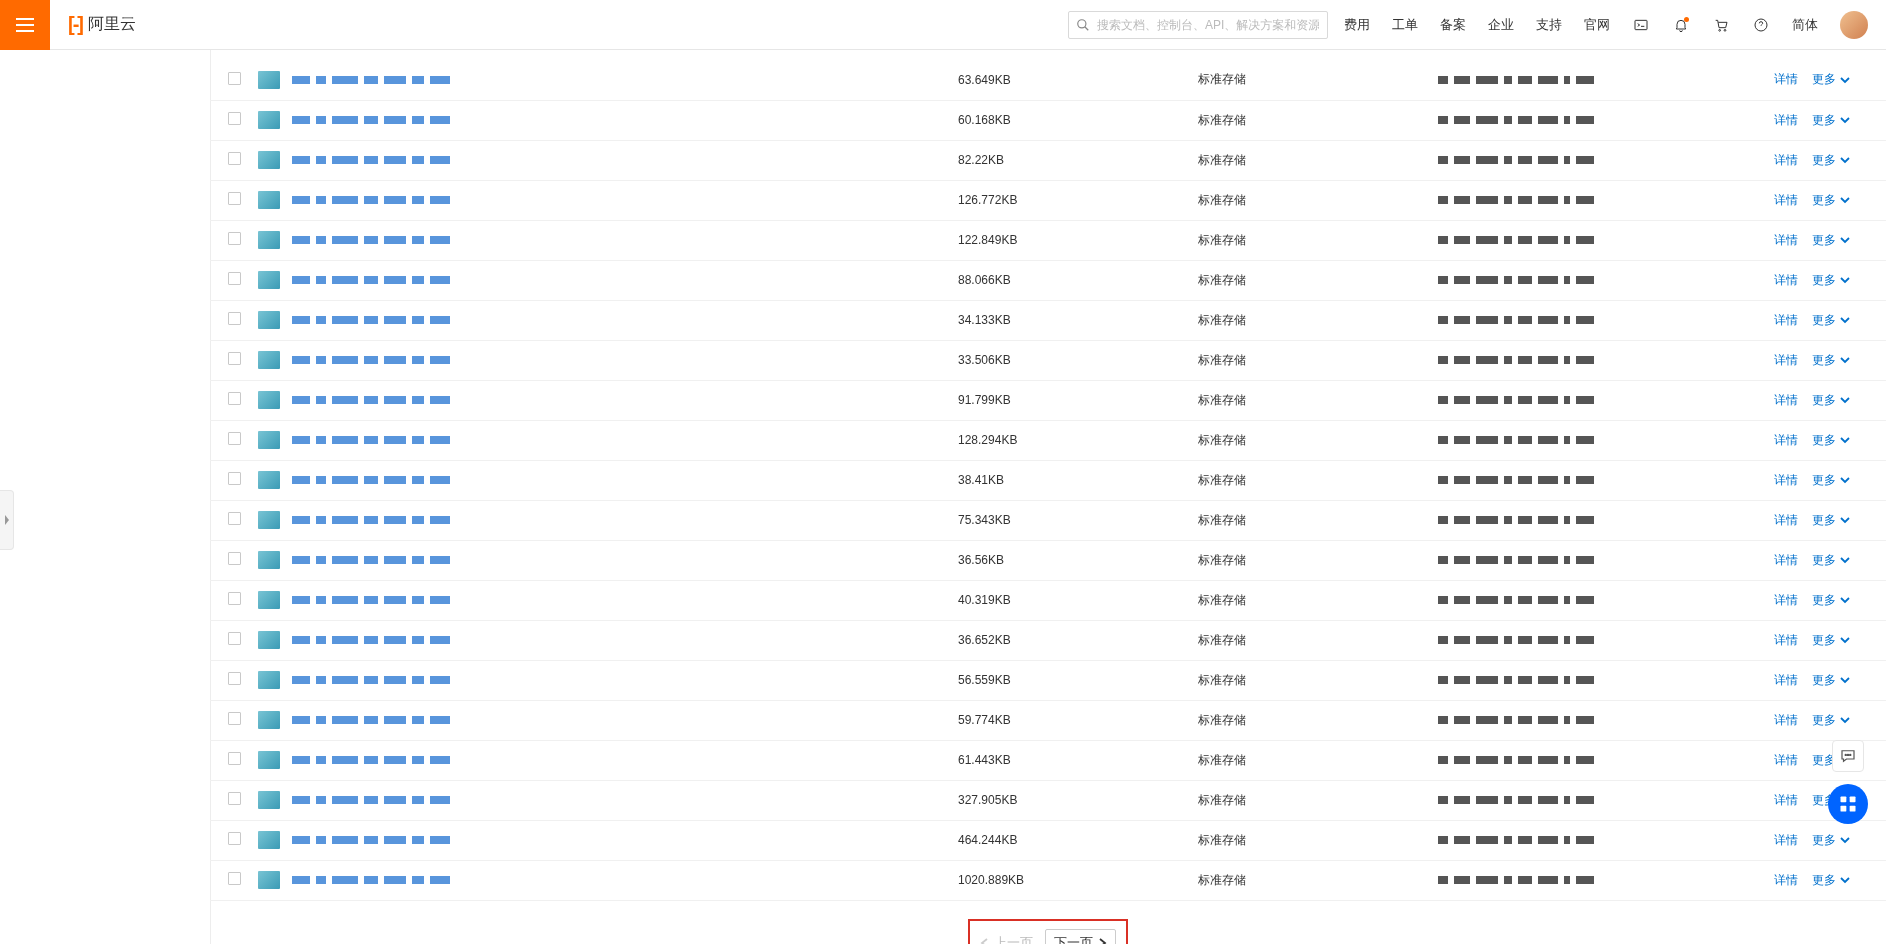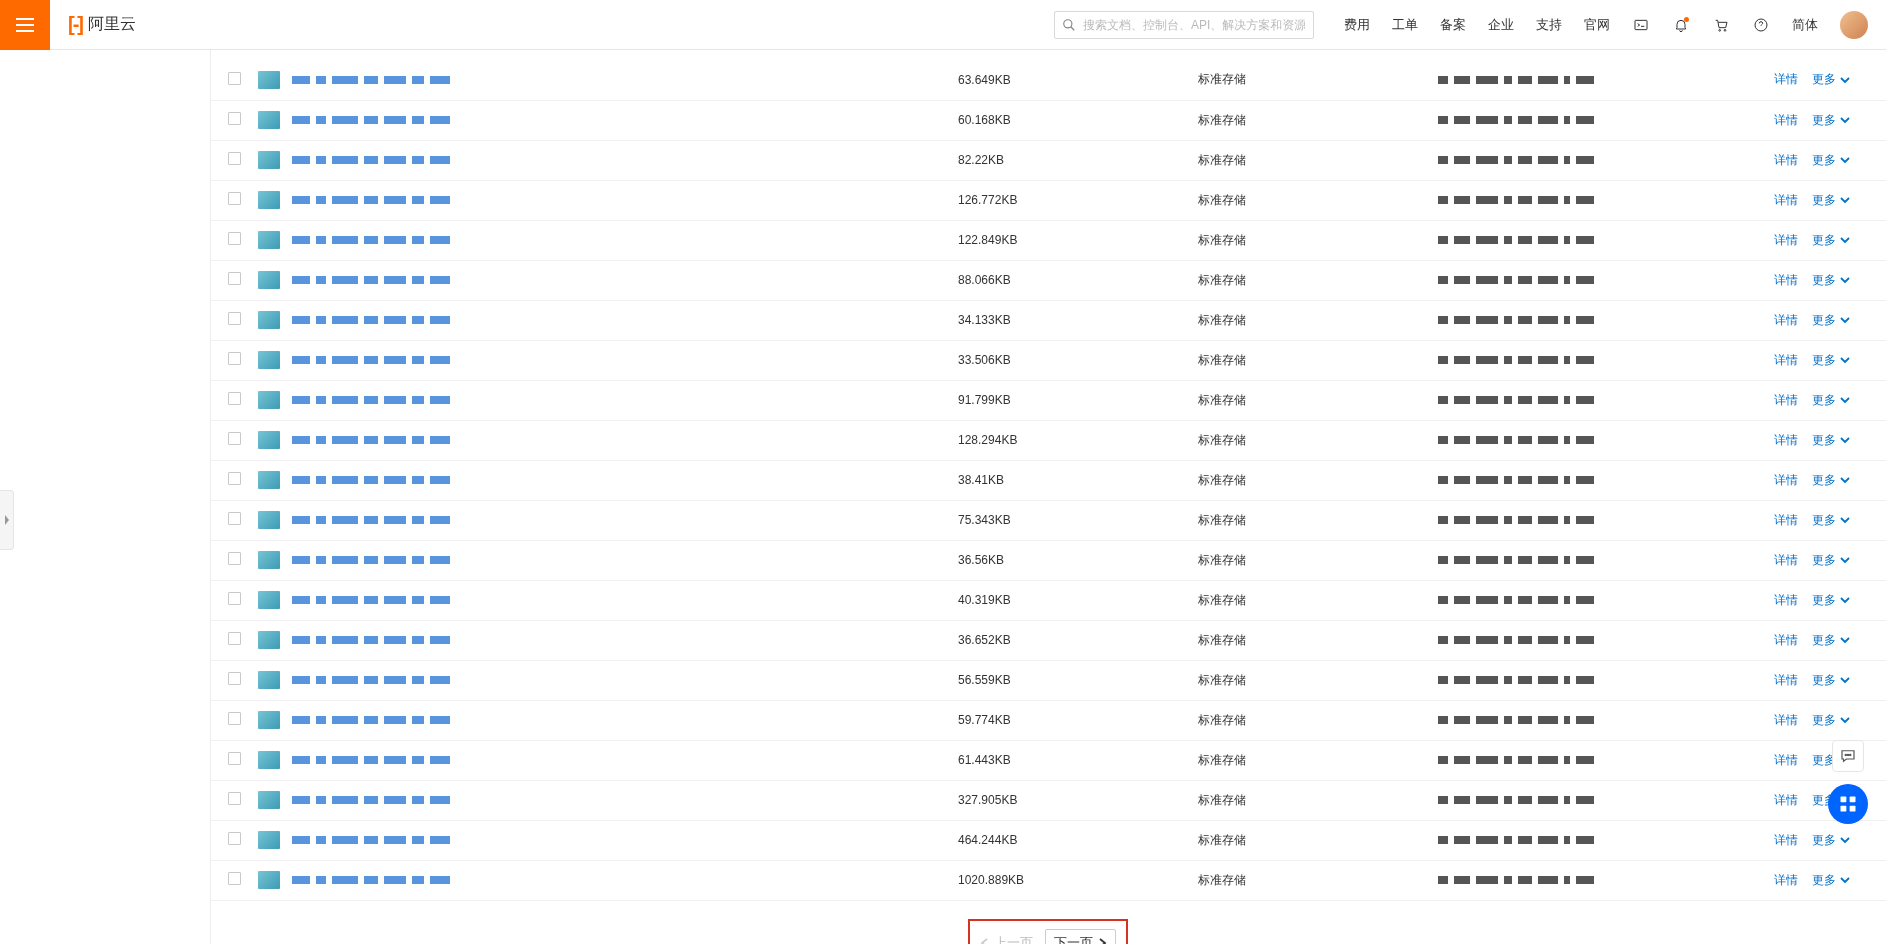--- a/index.html
+++ b/index.html
@@ -6,21 +6,21 @@
   body { font-family: -apple-system, BlinkMacSystemFont, "PingFang SC", "Microsoft YaHei", sans-serif; font-size: 12px; color: #333; background: #fff; width: 1886px; }
 
   
   .topbar { height: 50px; display: flex; align-items: center; border-bottom: 1px solid #e6e6e6; position: relative; }
   .menu-btn { width: 50px; height: 50px; background: #ff6a00; display: flex; align-items: center; justify-content: center; cursor: pointer; }
   .menu-btn svg { width: 18px; height: 14px; fill: #fff; }
   .logo { display: flex; align-items: center; margin-left: 18px; gap: 6px; }
   .logo-mark { color: #ff6a00; font-weight: bold; font-size: 20px; letter-spacing: -2px; }
   .logo-text { font-size: 16px; font-weight: 500; color: #333; }
 
-  .search-wrap { margin-left: auto; margin-right: 30px; position: relative; }
+  .search-wrap { margin-left: auto; margin-right: 16px; position: relative; }
   .search-input { width: 260px; height: 28px; border: 1px solid #d9d9d9; border-radius: 2px; padding: 0 8px 0 28px; font-size: 12px; color: #888; outline: none; }
   .search-input::placeholder { color: #bbb; }
   .search-icon { position: absolute; left: 8px; top: 50%; transform: translateY(-50%); width: 14px; height: 14px; fill: #888; }
 
   .nav-links { display: flex; align-items: center; gap: 22px; padding-right: 18px; height: 50px; }
   .nav-link { font-size: 13px; color: #333; cursor: pointer; white-space: nowrap; }
   .nav-icon { width: 18px; height: 18px; display: inline-flex; align-items: center; justify-content: center; cursor: pointer; position: relative; }
   .nav-icon svg { width: 16px; height: 16px; fill: none; stroke: #333; stroke-width: 1.5; }
   .bell-dot::after { content: ""; position: absolute; top: 1px; right: 1px; width: 5px; height: 5px; background: #ff6a00; border-radius: 50%; }
   .avatar { width: 28px; height: 28px; border-radius: 50%; background: linear-gradient(135deg,#f0c090,#d08050); cursor: pointer; }

